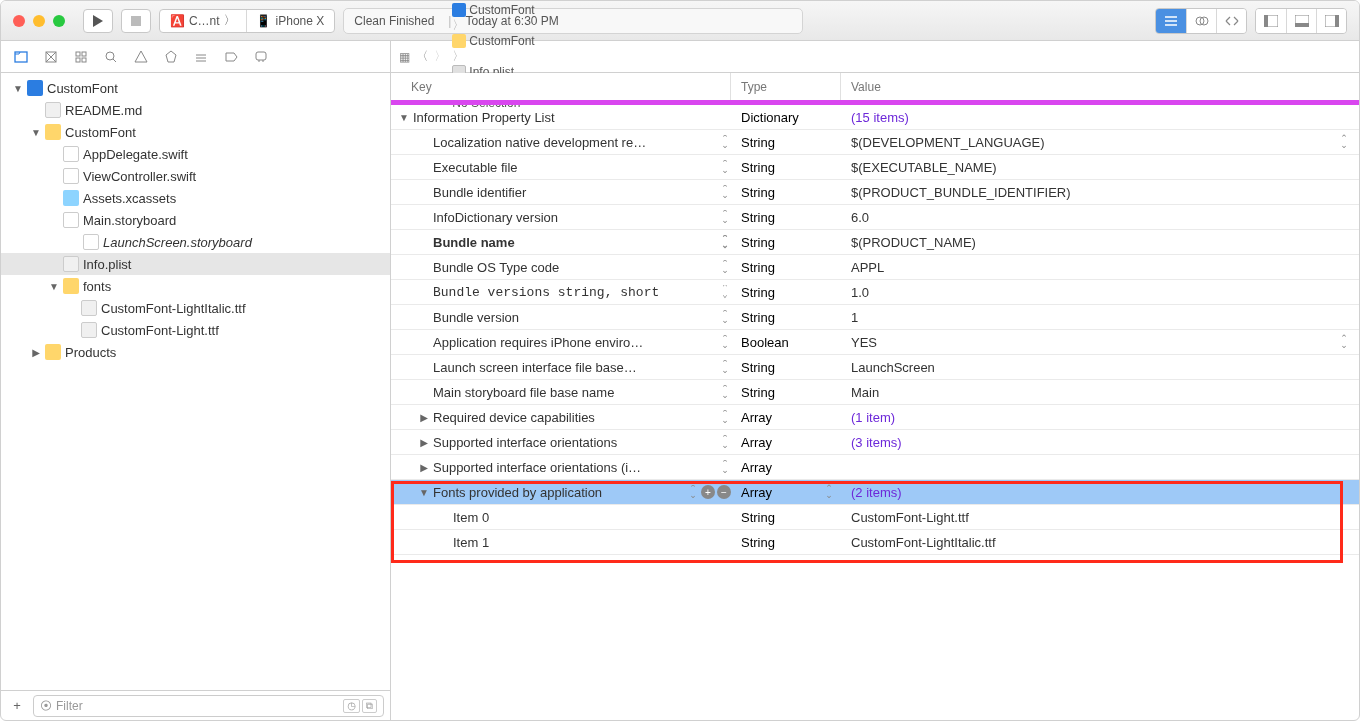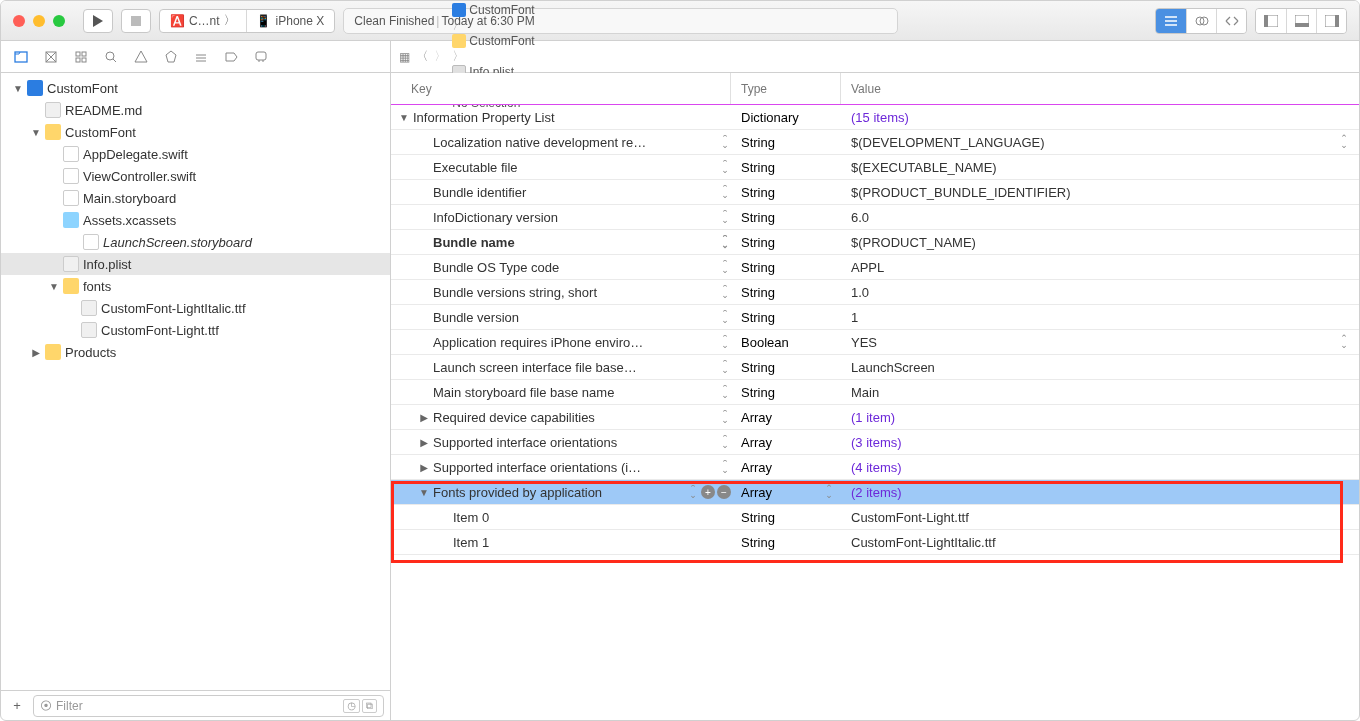--- a/index.html
+++ b/index.html
@@ -6,21 +6,21 @@
 body { font-family: -apple-system, "Helvetica Neue", Arial, sans-serif; font-size: 13px; color: #333; background: #fff; width: 1360px; height: 721px; overflow: hidden; border: 1px solid #d0d0d0; border-radius: 6px; }
 .titlebar { height: 40px; background: linear-gradient(#f6f6f6, #e8e8e8); border-bottom: 1px solid #d0d0d0; display: flex; align-items: center; padding: 0 12px; gap: 8px; }
 .traffic { display: flex; gap: 8px; margin-right: 10px; }
 .dot { width: 12px; height: 12px; border-radius: 50%; }
 .dot.red { background:#ff5f57; } .dot.yellow { background:#ffbd2e; } .dot.green { background:#28c940; }
 .tb-btn { width:30px; height:24px; border:1px solid #c8c8c8; border-radius:4px; background:#fff; display:flex; align-items:center; justify-content:center; color:#555; }
 .tb-btn.play { color:#444; }
 .tb-seg { display:flex; border:1px solid #c8c8c8; border-radius:4px; overflow:hidden; height:24px; background:#fff; }
 .tb-seg-item { padding: 0 10px; display:flex; align-items:center; gap:4px; font-size:12px; color:#555; border-left:1px solid #d8d8d8;}
 .tb-seg-item:first-child { border-left:none;}
-.status { flex:0 0 auto; width:555px; height:26px; border:1px solid #d4d4d4; border-radius:5px; background:#f8f8f8; display:flex; align-items:center; padding:0 10px; font-size:12px; color:#555; gap:2px; }
+.status { flex:0 0 auto; width:460px; height:26px; border:1px solid #d4d4d4; border-radius:5px; background:#f8f8f8; display:flex; align-items:center; padding:0 10px; font-size:12px; color:#555; gap:14px; }
 .status .sep { color:#bbb; }
 .tb-right { margin-left:auto; display:flex; gap:8px; }
 .tb-group { display:flex; border:1px solid #c8c8c8; border-radius:4px; overflow:hidden; }
 .tb-group .tb-btn { border:none; border-left:1px solid #d8d8d8; border-radius:0; }
 .tb-group .tb-btn:first-child { border-left:none; }
 .tb-group .tb-btn.active { background:#4a90e2; color:#fff; }
 
 .main { display:flex; height:calc(100% - 40px); }
 .sidebar { width:390px; border-right:1px solid #d0d0d0; display:flex; flex-direction:column; }
 .nav-icons { height:32px; border-bottom:1px solid #d0d0d0; display:flex; align-items:center; gap:2px; padding:0 6px; }
@@ -45,21 +45,21 @@
 
 .editor { flex:1; display:flex; flex-direction:column; }
 .jumpbar { height:32px; border-bottom:1px solid #d0d0d0; display:flex; align-items:center; padding:0 8px; gap:6px; font-size:12px; color:#555; }
 .jumpbar .chev { color:#aaa; }
 .crumb { display:flex; align-items:center; gap:3px; }
 .crumb-icon { width:14px; height:14px; border-radius:2px; }
 .crumb-icon.blue { background:#2b7de1; }
 .crumb-icon.yellow { background:#ffd66b; }
 .crumb-icon.plist { background:#e0e0e0; border:1px solid #bbb; }
 
-.plist-header { height:32px; border-bottom:1px solid #d946ef; display:flex; background:#fff; font-size:12px; color:#777; }
+.plist-header { height:32px; border-bottom:5px solid #d946ef; display:flex; background:#fff; font-size:12px; color:#777; }
 .col-key { width:340px; padding-left:20px; display:flex; align-items:center; border-right:1px solid #e0e0e0; }
 .col-type { width:110px; padding-left:10px; display:flex; align-items:center; border-right:1px solid #e0e0e0; }
 .col-value { flex:1; padding-left:10px; display:flex; align-items:center; }
 
 .plist-body { flex:1; overflow:auto; position:relative; }
 .plist-row { height:25px; display:flex; align-items:center; border-bottom:1px solid #eaeaea; font-size:13px; }
 .plist-row .key { width:340px; display:flex; align-items:center; padding-left:6px; gap:2px; overflow:hidden; }
 .plist-row .key-text { overflow:hidden; text-overflow:ellipsis; white-space:nowrap; flex:1; }
 .plist-row .type { width:110px; padding-left:10px; color:#000000; }
 .plist-row .value { flex:1; padding-left:10px; color:#333; }
@@ -230,27 +230,27 @@
           <span class="ficon swift"></span>
           <span>AppDelegate.swift</span>
         </div>
         <div class="tree-row" style="padding-left: 48px;">
           <span class="disclosure"></span>
           <span class="ficon swift"></span>
           <span>ViewController.swift</span>
         </div>
         <div class="tree-row" style="padding-left: 48px;">
           <span class="disclosure"></span>
+          <span class="ficon assets"></span>
+          <span>Assets.xcassets</span>
+        </div>
+        <div class="tree-row" style="padding-left: 48px;">
+          <span class="disclosure"></span>
           <span class="ficon story"></span>
           <span>Main.storyboard</span>
-        </div>
-        <div class="tree-row" style="padding-left: 48px;">
-          <span class="disclosure"></span>
-          <span class="ficon assets"></span>
-          <span>Assets.xcassets</span>
         </div>
         <div class="tree-row" style="padding-left: 68px; font-style: italic;">
           <span class="disclosure"></span>
           <span class="ficon story"></span>
           <span>LaunchScreen.storyboard</span>
         </div>
         <div class="tree-row selected" style="padding-left: 48px;">
           <span class="disclosure"></span>
           <span class="ficon plist"></span>
           <span>Info.plist</span>
@@ -391,21 +391,21 @@
             <span class="key-text">Bundle OS Type code</span>
             <div class="stepper">
               <div class="up"></div>
               <div class="dn"></div>
             </div>
           </div>
           <div class="type">String</div>
           <div class="value">APPL</div>
         </div>
         <div class="plist-row">
-          <div class="key" style="padding-left: 26px;">
+          <div class="key" style="padding-left: 26px; font-family: Liberation Mono, monospace;">
             <span class="disclosure" style="width: 14px;"></span>
             <span class="key-text">Bundle versions string, short</span>
             <div class="stepper">
               <div class="up"></div>
               <div class="dn"></div>
             </div>
           </div>
           <div class="type">String</div>
           <div class="value">1.0</div>
         </div>
@@ -488,21 +488,20 @@
         <div class="plist-row">
           <div class="key" style="padding-left: 26px;">
             <span class="disclosure" style="width: 14px;">▶</span>
             <span class="key-text">Supported interface orientations (i…</span>
             <div class="stepper">
               <div class="up"></div>
               <div class="dn"></div>
             </div>
           </div>
           <div class="type">Array</div>
-          <div class="value gray">(4 items)</div>
         </div>
         <div class="plist-row selected">
           <div class="key" style="padding-left: 26px;">
             <span class="disclosure" style="width: 14px;">▼</span>
             <span class="key-text">Fonts provided by application</span>
             <div class="stepper">
               <div class="up"></div>
               <div class="dn"></div>
             </div>
             <div class="addrem">

